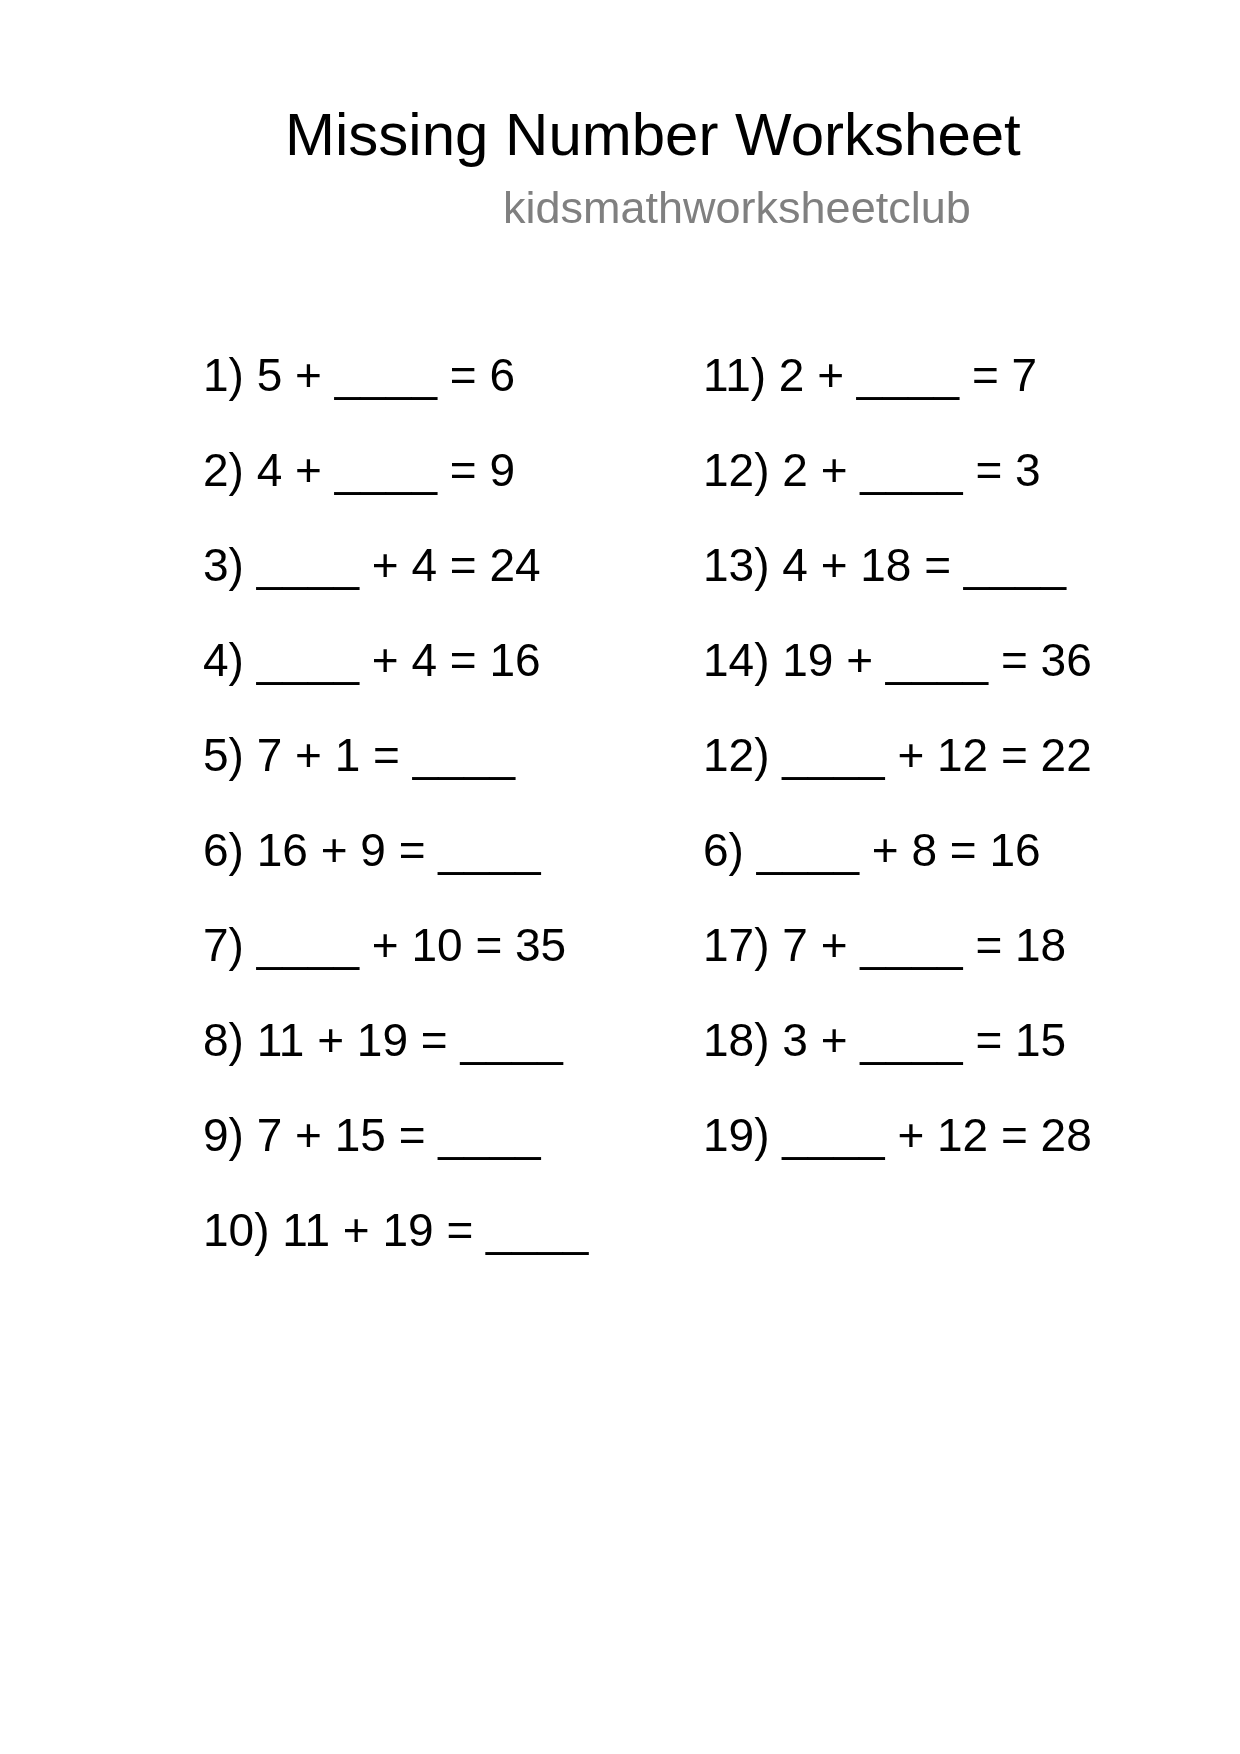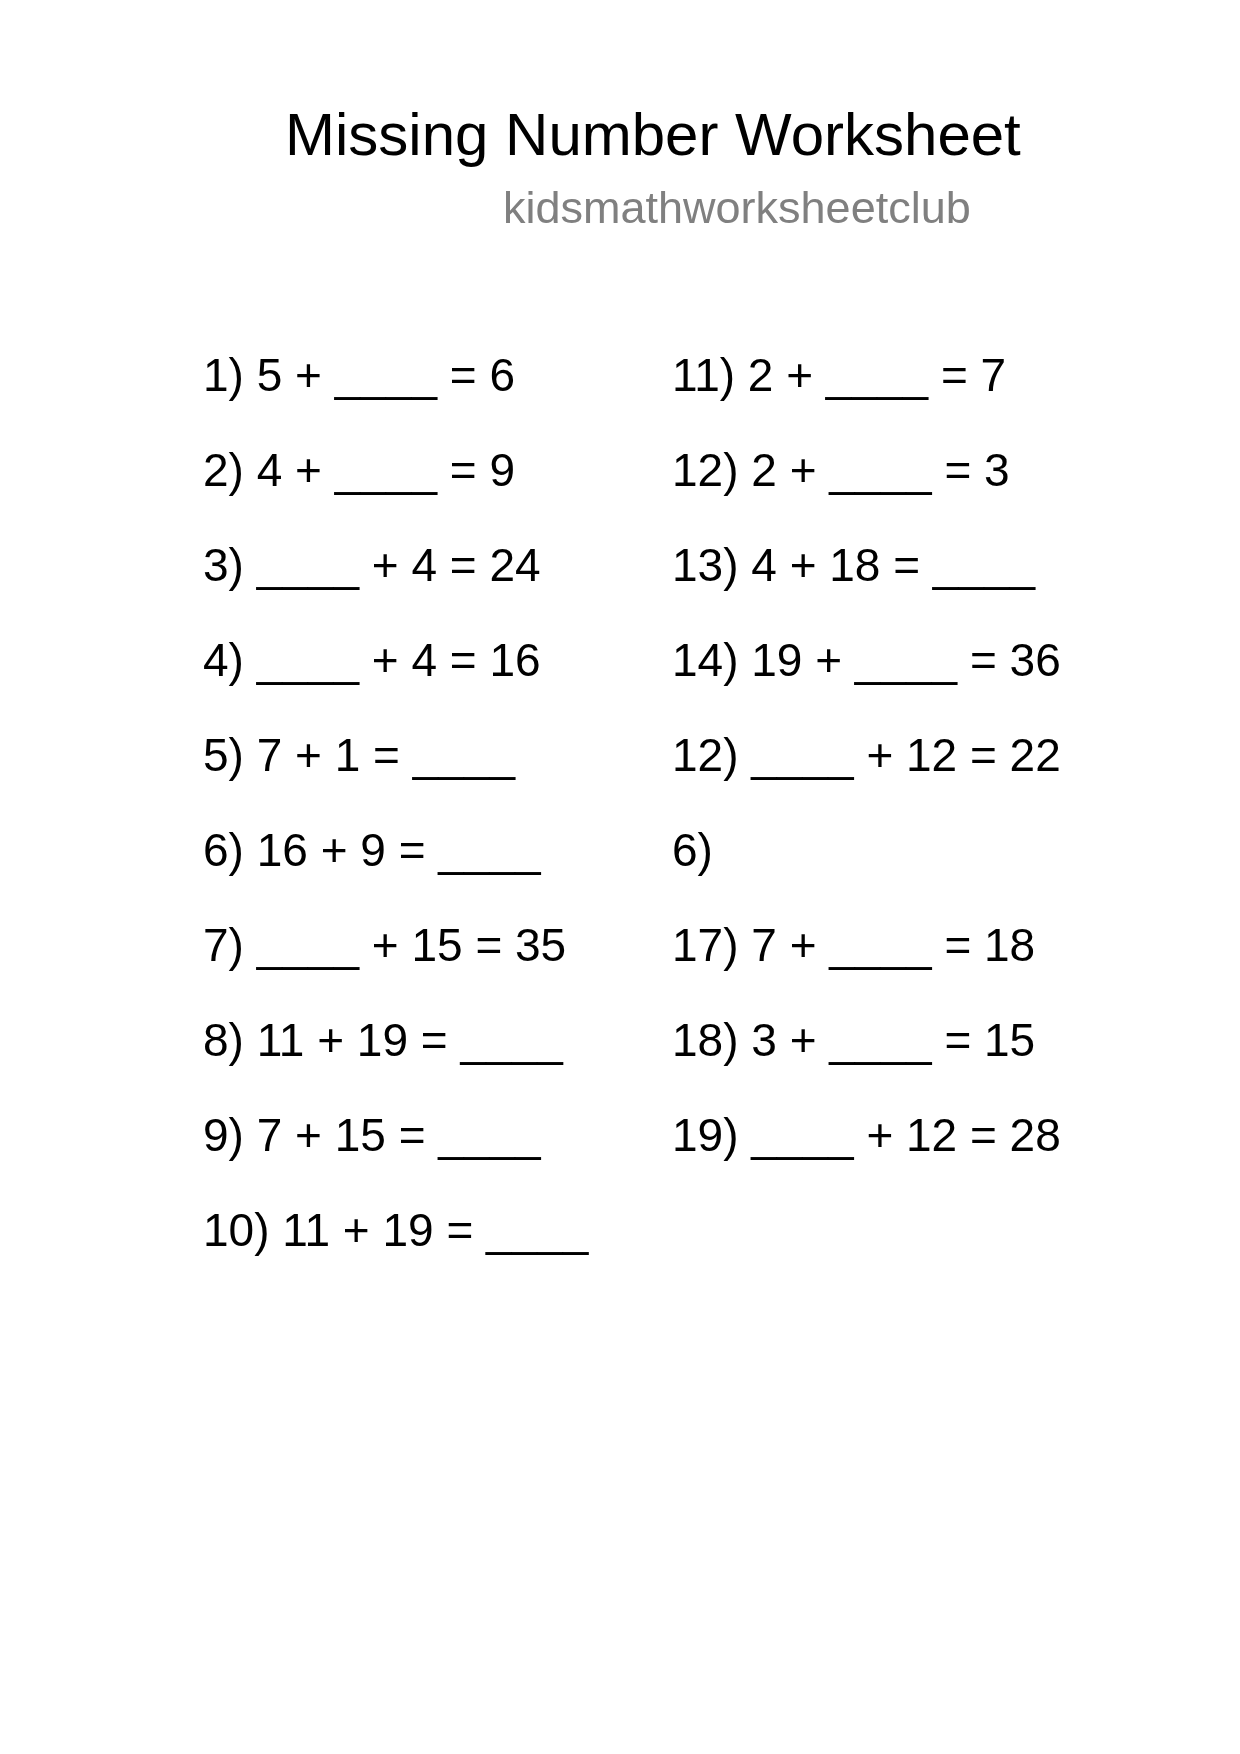--- a/index.html
+++ b/index.html
@@ -33,21 +33,21 @@
       font-size: 45px;
       line-height: 45px;
       white-space: nowrap;
       color: #808080;
     }
     .column {
       position: absolute;
       top: 328px;
     }
     .column.left { left: 203px; }
-    .column.right { left: 672px; text-align: center; }
+    .column.right { left: 703px; text-align: center; }
     .problem {
       font-size: 46px;
       line-height: 95px;
       height: 95px;
       white-space: pre;
       display: flex;
       align-items: baseline;
     }
     .problem .num { white-space: pre; }
     .problem .expr { white-space: pre; }
@@ -58,29 +58,29 @@
 <h1 class="title">Missing Number Worksheet</h1>
 <div class="subtitle">kidsmathworksheetclub</div>
 
 <div class="column left">
   <div class="problem"><span class="num">1) </span><span class="expr">5 + ____ = 6</span></div>
   <div class="problem"><span class="num">2) </span><span class="expr">4 + ____ = 9</span></div>
   <div class="problem"><span class="num">3) </span><span class="expr">____ + 4 = 24</span></div>
   <div class="problem"><span class="num">4) </span><span class="expr">____ + 4 = 16</span></div>
   <div class="problem"><span class="num">5) </span><span class="expr">7 + 1 = ____</span></div>
   <div class="problem"><span class="num">6) </span><span class="expr">16 + 9 = ____</span></div>
-  <div class="problem"><span class="num">7) </span><span class="expr">____ + 15 = 35</span></div>
+  <div class="problem"><span class="num">7) </span><span class="expr">____ + 10 = 35</span></div>
   <div class="problem"><span class="num">8) </span><span class="expr">11 + 19 = ____</span></div>
   <div class="problem"><span class="num">9) </span><span class="expr">7 + 15 = ____</span></div>
   <div class="problem"><span class="num">10) </span><span class="expr">11 + 19 = ____</span></div>
 </div>
 
 <div class="column right">
   <div class="problem"><span class="num">11) </span><span class="expr">2 + ____ = 7</span></div>
   <div class="problem"><span class="num">12) </span><span class="expr">2 + ____ = 3</span></div>
   <div class="problem"><span class="num">13) </span><span class="expr">4 + 18 = ____</span></div>
   <div class="problem"><span class="num">14) </span><span class="expr">19 + ____ = 36</span></div>
   <div class="problem"><span class="num">12) </span><span class="expr">____ + 12 = 22</span></div>
-  <div class="problem"><span class="num">6) </span></div>
+  <div class="problem"><span class="num">6) </span><span class="expr">____ + 8 = 16</span></div>
   <div class="problem"><span class="num">17) </span><span class="expr">7 + ____ = 18</span></div>
   <div class="problem"><span class="num">18) </span><span class="expr">3 + ____ = 15</span></div>
   <div class="problem"><span class="num">19) </span><span class="expr">____ + 12 = 28</span></div>
 </div>
 
 </body></html>

